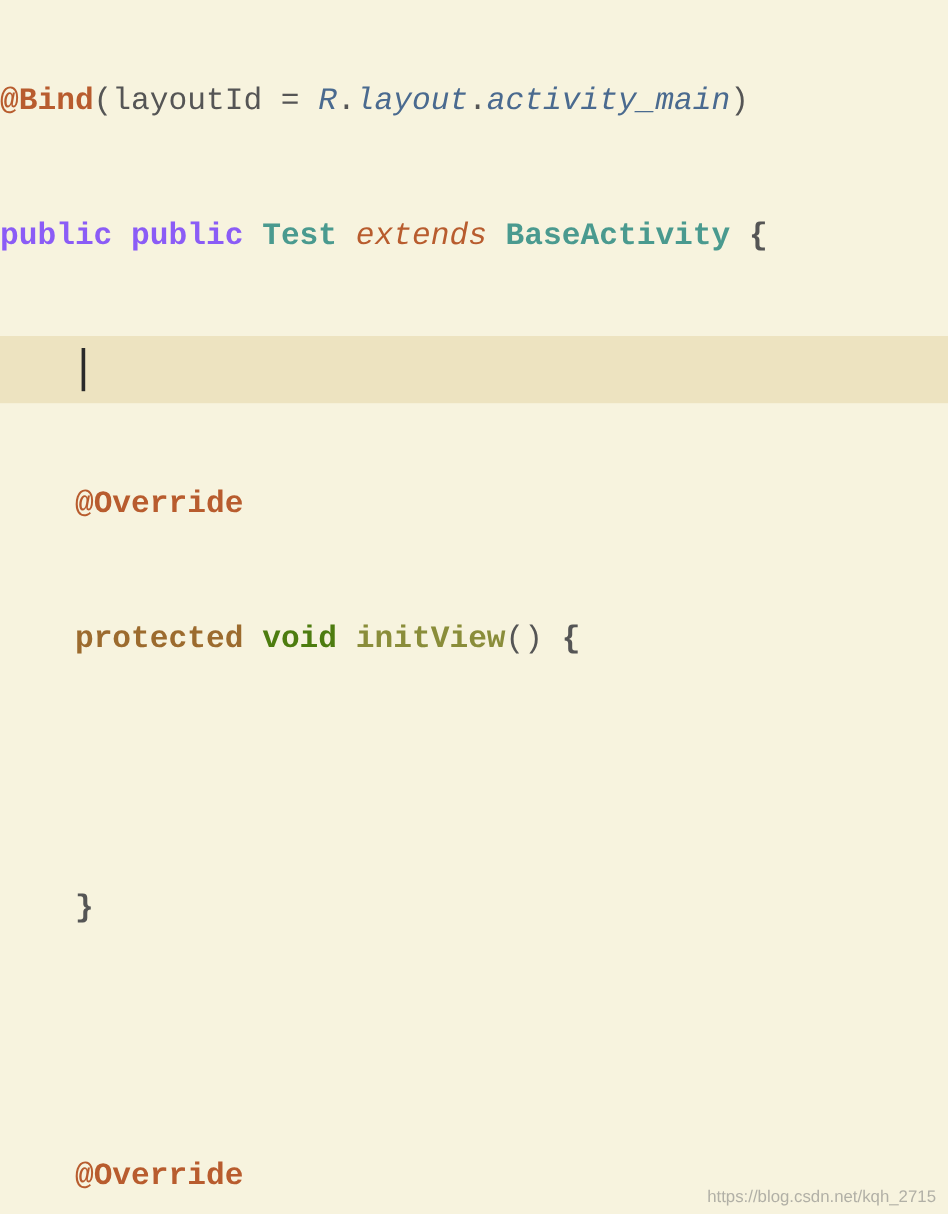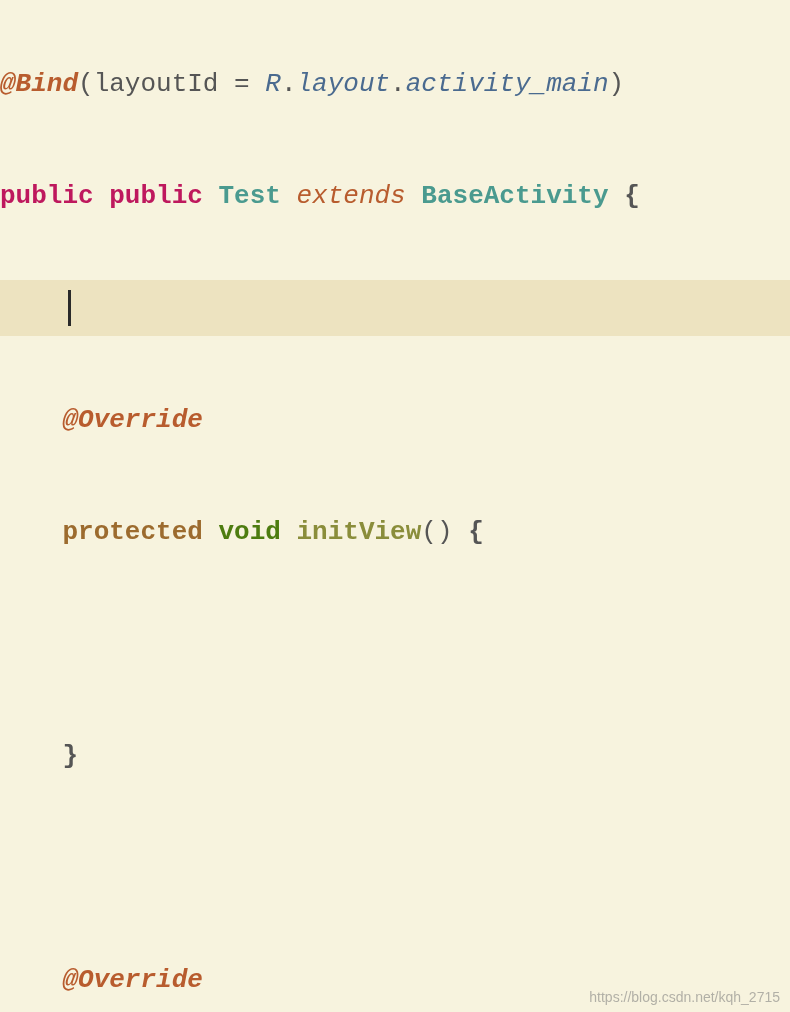--- a/index.html
+++ b/index.html
@@ -28,24 +28,24 @@
     position: relative;
   }
   .cursor {
     position: absolute;
     left: 68px;
     top: 10px;
     width: 3px;
     height: 36px;
     background: #2a2a2a;
   }
-  .annotation { color: #b85c2e; font-style: italic; font-weight: bold; }
+  .annotation { color: #b85c2e; font-weight: bold; }
   .punct { color: #555; }
   .ident { color: #555; }
-  .keyword-public { color: #be185d; font-weight: bold; }
+  .keyword-public { color: #8b5cf6; font-weight: bold; }
   .keyword-extends { color: #b85c2e; font-weight: normal; font-style: italic; }
   .type { color: #4a9a8f; font-weight: bold; }
   .static-ref { color: #4a6a8f; font-style: italic; }
   .mod-protected { color: #9c6b2e; font-weight: bold; }
   .mod-void { color: #4d7c0f; font-weight: bold; }
   .method { color: #8a8d3a; font-weight: bold; }
   .brace { color: #555; font-weight: bold; }
   .watermark {
     position: absolute;
     bottom: 8px;

